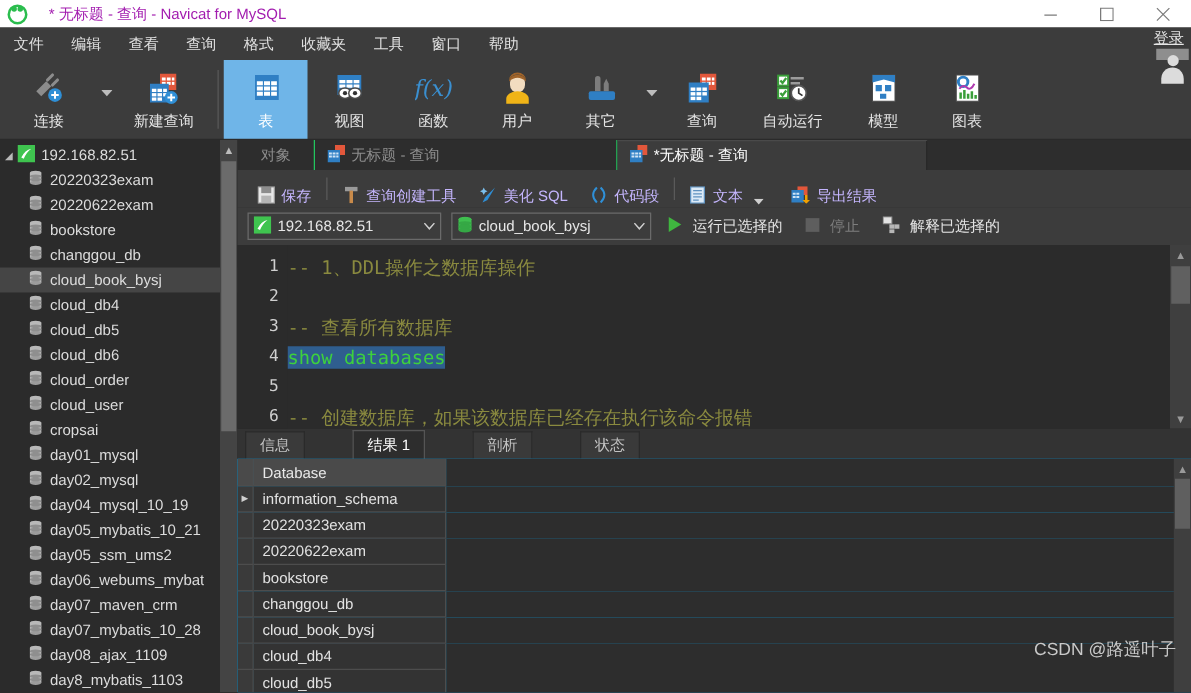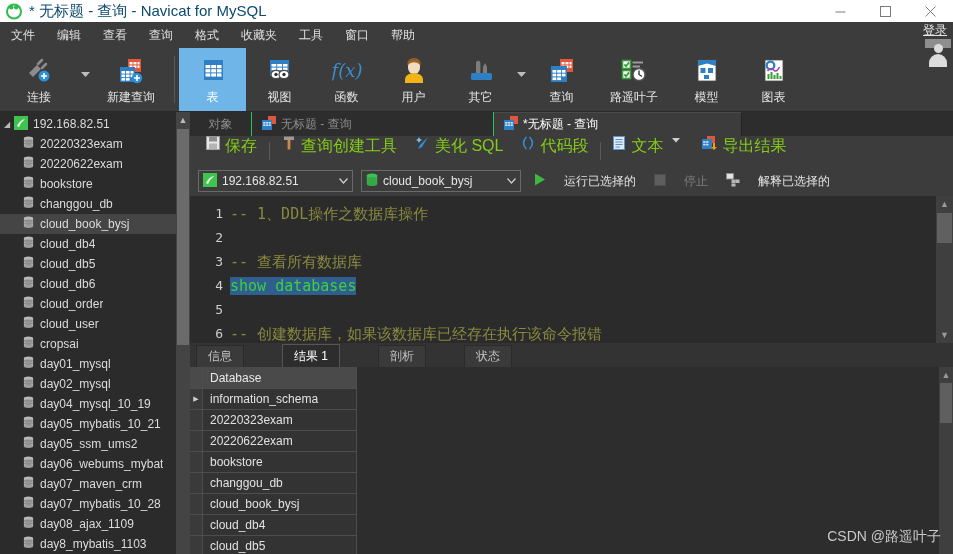--- a/index.html
+++ b/index.html
@@ -14,21 +14,21 @@
   .app { position:relative; width:953px; height:554px; display:flex; flex-direction:column; }
 
   
   .titlebar {
     height:22px; background:#ffffff; display:flex; align-items:center;
     flex:0 0 22px; position:relative;
   }
   .titlebar .logo { width:18px; height:18px; margin-left:5px; position:relative; }
   .titlebar .logo svg { display:block; }
   .titlebar .title {
-    margin-left:6px; font-size:15px; color:#0c4a6e; white-space:nowrap;
+    margin-left:16px; font-size:12px; color:#a21caf; white-space:nowrap;
   }
   .winbtns { margin-left:auto; display:flex; height:22px; }
   .winbtn {
     width:45px; height:22px; display:flex; align-items:center; justify-content:center;
     color:#7a7a7a;
   }
   .winbtn svg { display:block; }
 
   
   .menubar {
@@ -106,39 +106,39 @@
   .tab.inactive { color:#8d8d8d; background:#2d2d2d; flex:0 0 auto; }
   .tab.untitled-inactive { width:242px;text-align:right; }
   .tab.active { background:#3c3c3c; color:#ffffff; width:248px; border-right:1px solid #222; border-top:1px solid #4a4a4a; }
   .tabstrip .filler { flex:1 1 auto; height:24px; background:#2d2d2d; }
 
   
   .qtoolbar {
     height:30px; background:#3c3c3c; display:flex; align-items:center;
     flex:0 0 30px; padding-left:7px; gap:0px;
   }
-  .qbtn { display:flex; align-items:flex-start; gap:5px; padding:0 9px; height:30px; font-size:16px; color:#84cc16; white-space:nowrap; }
+  .qbtn { display:flex; align-items:flex-end; gap:5px; padding:0 9px; height:30px; font-size:12px; color:#c4b5fd; white-space:nowrap; }
   .qsep { width:1px; height:18px; background:#5a5a5a; margin:0 3px; }
   .qcaret { color:#d0d0d0; font-size:8px; padding:0 4px; }
 
   
   .connbar {
     height:30px; background:#3c3c3c; display:flex; align-items:center;
     flex:0 0 30px; padding-left:8px; gap:8px;
   }
   .combo {
     height:22px; background:#3c3c3c; border:1px solid #6a6a6a; display:flex;
     align-items:center; padding:0 4px; gap:5px; font-size:12px; color:#e6e6e6;
     white-space:nowrap;
   }
   .combo .cb-text { flex:1 1 auto; }
   .combo .cb-arrow { font-size:9px; color:#d0d0d0; padding-left:6px; }
   .combo.conn { width:155px; }
   .combo.db { width:160px; }
-  .runbtn { display:flex; align-items:center; gap:18px; font-size:12px; color:#e3e3e3; padding:0 5px; white-space:nowrap;}
+  .runbtn { display:flex; align-items:center; gap:8px; font-size:12px; color:#e3e3e3; padding:0 5px; white-space:nowrap;}
   .runbtn.disabled { color:#7d7d7d; }
 
   
   .editor {
     flex:1 1 auto; background:#2b2b2b; position:relative; display:flex; min-height:0;
     overflow:hidden;
   }
   .gutter {
     width:40px; background:#2b2b2b; flex:0 0 40px; padding-top:6px;
     text-align:right; padding-right:7px;
@@ -179,21 +179,21 @@
     border-bottom:1px solid #4d4d4d; display:flex; align-items:center;
     padding-left:7px; font-size:12px; color:#e2e2e2; white-space:nowrap; overflow:hidden;
   }
   .cell.head { background:#4a4a4a; color:#e9e9e9; }
   .grid-empty { flex:1 1 auto; background:#2d2d2d; }
   .gr-scroll { position:absolute; right:0; top:0; width:14px; height:100%; background:#3f3f3f; }
   .gr-scroll .ar { height:15px; display:flex; align-items:center; justify-content:center; color:#9a9a9a; font-size:9px;}
   .gr-scroll .thumb { position:absolute; top:16px; left:1px; width:12px; height:40px; background:#5f5f5f; }
 
   .watermark {
-    position:absolute; right:12px; bottom:8px; font-size:14px; color:#c9c9c9;
+    position:absolute; right:12px; bottom:25px; font-size:14px; color:#c9c9c9;
     pointer-events:none; white-space:nowrap;
   }
 </style>
 </head>
 <body>
 
 <div class="app">
 
   <div class="titlebar">
     <span class="logo">
@@ -407,21 +407,21 @@
           <rect x="3.5" y="3.5" width="8" height="8" fill="#fff" stroke="#3a9e3a" stroke-width="1.6"></rect>
           <path d="M5.3 7.4 L7 9.3 L10 5.4" stroke="#3a9e3a" stroke-width="1.8" fill="none"></path>
           <rect x="3.5" y="13.5" width="8" height="8" fill="#fff" stroke="#3a9e3a" stroke-width="1.6"></rect>
           <path d="M5.3 17.4 L7 19.3 L10 15.4" stroke="#3a9e3a" stroke-width="1.8" fill="none"></path>
           <line x1="13.5" y1="5.5" x2="24" y2="5.5" stroke="#9b9b9b" stroke-width="2"></line>
           <line x1="13.5" y1="9.5" x2="21" y2="9.5" stroke="#9b9b9b" stroke-width="2"></line>
           <circle cx="20" cy="17.5" r="6" fill="#fff" stroke="#555" stroke-width="1.4"></circle>
           <path d="M20 13.5 v4 l3 2" stroke="#333" stroke-width="1.4" fill="none"></path>
         </svg>
       </span>
-      <span class="lb">路遥叶子</span>
+      <span class="lb">自动运行</span>
     </div>
 
     <div class="tb-item">
       <span class="ic">
         <svg width="30" height="28" viewBox="0 0 30 28">
           <rect x="6" y="3" width="18" height="21" fill="#fff" stroke="#4a4a4a" stroke-width="0.8"></rect>
           <path d="M6 3 h18 v6 l-9 -2.5 l-9 2.5 z" fill="#2f7fc4"></path>
           <g fill="#2f7fc4">
               <rect x="8.5" y="11" width="5" height="5"></rect>
               <rect x="16" y="11" width="5" height="5"></rect>

